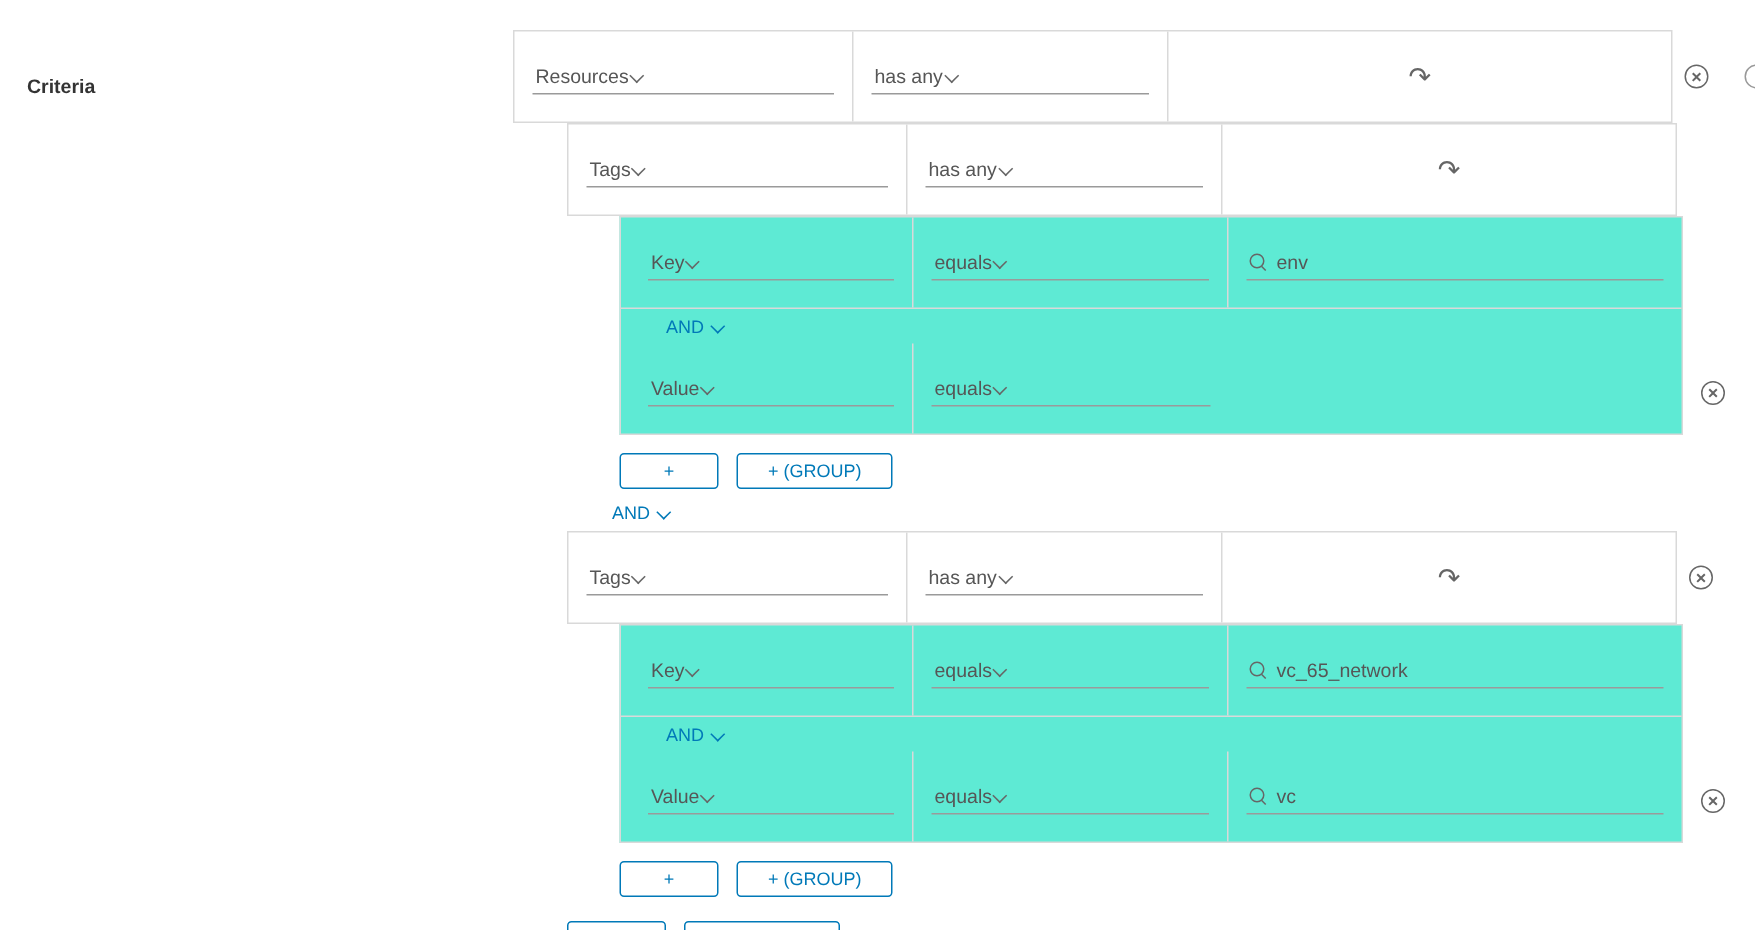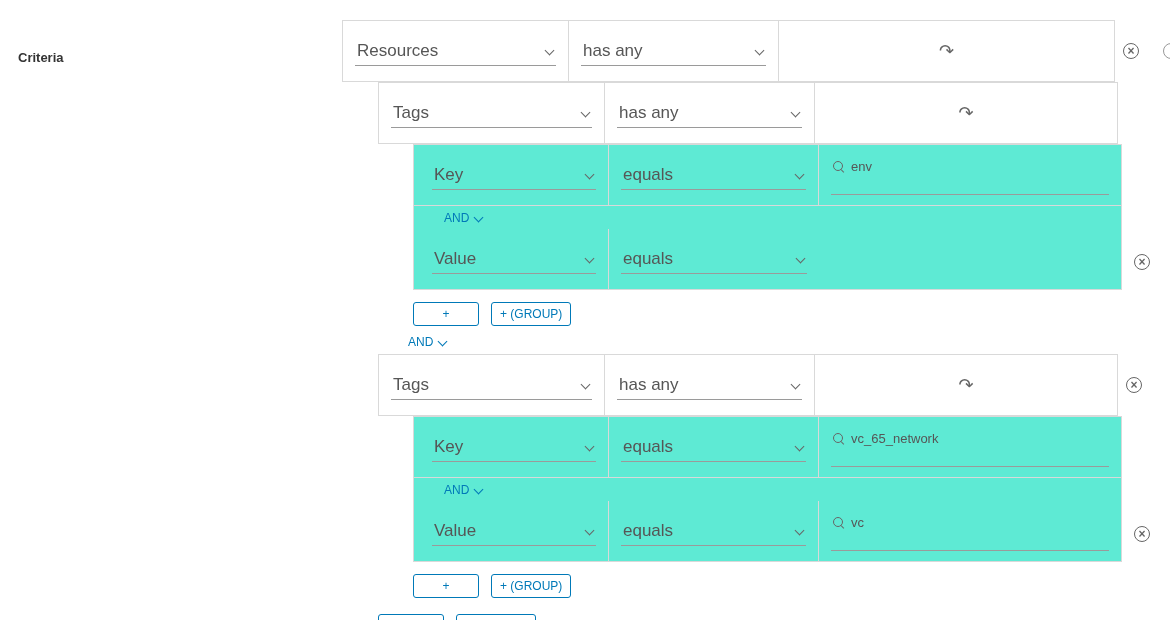--- a/index.html
+++ b/index.html
@@ -57,48 +57,47 @@
   .cell.left-wide  {width:226px;}
   .cell.mid        {width:210px;}
   .cell.arrow      {width:335px;justify-content:center;}
   .cell.left-narrow{width:195px;}
   .cell.arrow-narrow{width:302px;justify-content:center;}
 
   
   .select{
     flex:1;
     display:flex;
-    justify-content:space-between;
     align-items:center;
     border-bottom:1px solid var(--border);
     padding:0 2px 4px 2px;
     cursor:pointer;
     color:var(--text);
-    font-size:17px;
+    font-size:13px;
   }
   .chev{
     width:10px;height:10px;position:relative;flex:none;
   }
   .chev::before{
     content:"";
     position:absolute;
     left:2px;top:1px;
     width:6px;height:6px;
     border-right:1px solid #666;
     border-bottom:1px solid #666;
     transform:rotate(45deg);
   }
 
   
   .search{
     flex:1;
     display:flex;
     align-items:center;
     border-bottom:1px solid var(--border);
-    padding:0 2px 20px 2px;
+    padding:0 2px 4px 2px;
     gap:6px;
     color:var(--text);
     font-size:13px;
   }
   .mag{
     width:12px;height:12px;position:relative;flex:none;
   }
   .mag::before{
     content:"";
     position:absolute;
@@ -187,21 +186,21 @@
     border:1px solid var(--blue);
     color:var(--blue);
     background:#fff;
     border-radius:3px;
     font-size:12px;
     padding:4px 0;
     min-width:66px;
     text-align:center;
     cursor:pointer;
   }
-  .btn-outline.wide{min-width:80px;padding:4px 8px;}
+  .btn-outline.wide{min-width:80px;padding:4px 20px;}
 
   
   .add-lvl-2{margin-left:337px;}
   .add-lvl-1{margin-left:302px;}
 
   
   .and-inner{
     height:24px;
     display:flex;
     align-items:center;

